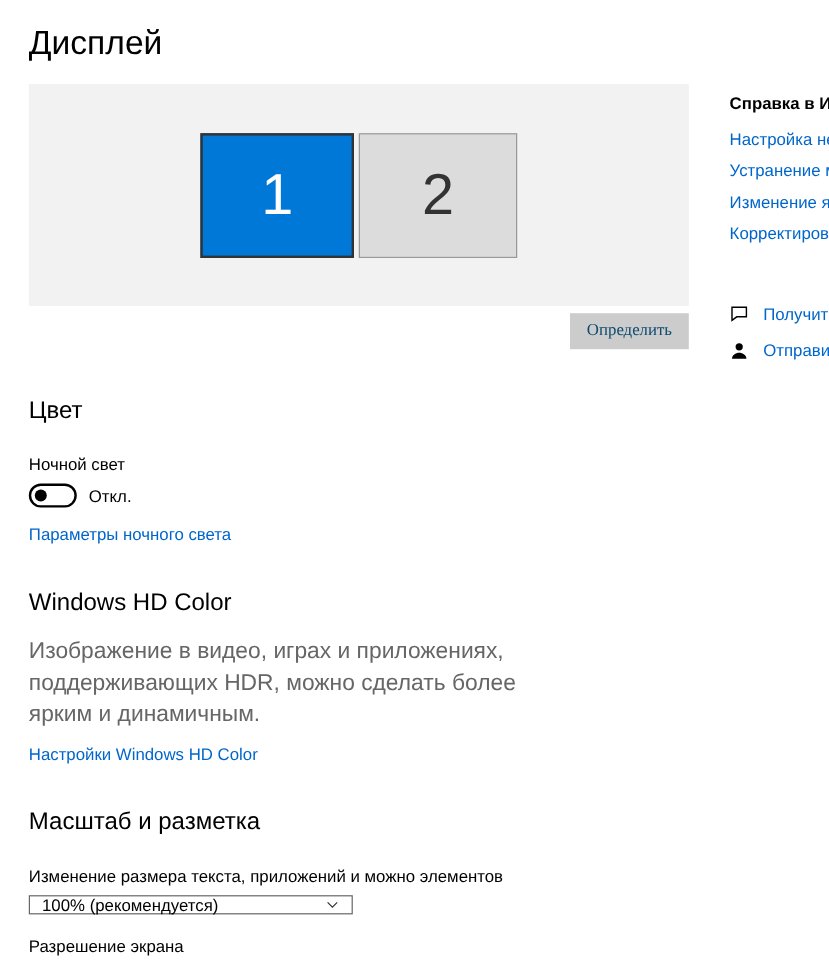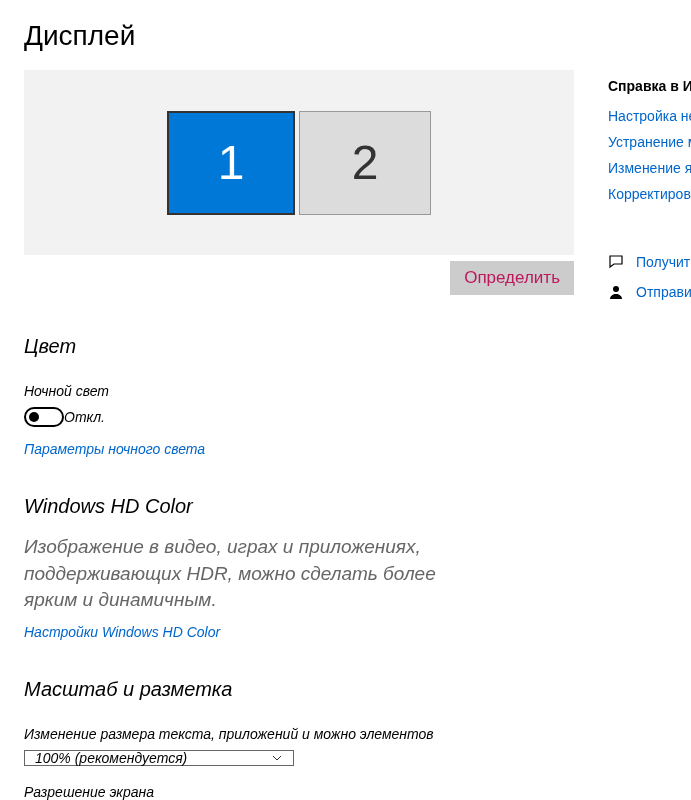--- a/index.html
+++ b/index.html
@@ -56,40 +56,41 @@
       display: flex;
       justify-content: flex-end;
       gap: 10px;
       margin-top: 6px;
       margin-bottom: 40px;
     }
     .btn {
       background: #ccc;
       border: none;
       padding: 7px 14px;
-      font-size: 17px;
-      font-family: Liberation Sans, sans-serif;
-      cursor: pointer;
-      color: #be185d;
+      font-size: 14px;
+      font-family: Liberation Serif, serif;
+      cursor: pointer;
+      color: #0c4a6e;
     }
     .section-title {
       font-size: 20px;
       font-weight: 400;
       margin-bottom: 16px;
       color: #000;
     }
     .setting-label {
       font-size: 14px;
       margin-bottom: 8px;
       color: #000;
       margin-top: 25px;
     }
     .toggle-row {
       display: flex;
       align-items: center;
+      gap: 10px;
       margin-bottom: 14px;
     }
     .toggle {
       width: 40px;
       height: 20px;
       border: 2px solid #000;
       border-radius: 10px;
       position: relative;
       cursor: pointer;
       background: #fff;
@@ -105,21 +106,21 @@
       background: #000;
     }
     .toggle-label { font-size: 14px; }
     .link {
       color: #0066cc;
       font-size: 14px;
       cursor: pointer;
       display: block;
       margin-bottom: 6px;
     }
-    .section { margin-bottom: 38px; font-style: italic; }
+    .section { margin-bottom: 38px; }
     .desc-text {
       color: #666;
       font-size: 19px;
       line-height: 1.4;
       margin-bottom: 10px;
       max-width: 420px;
     }
     .dropdown {
       width: 270px;
       height: 16px;

